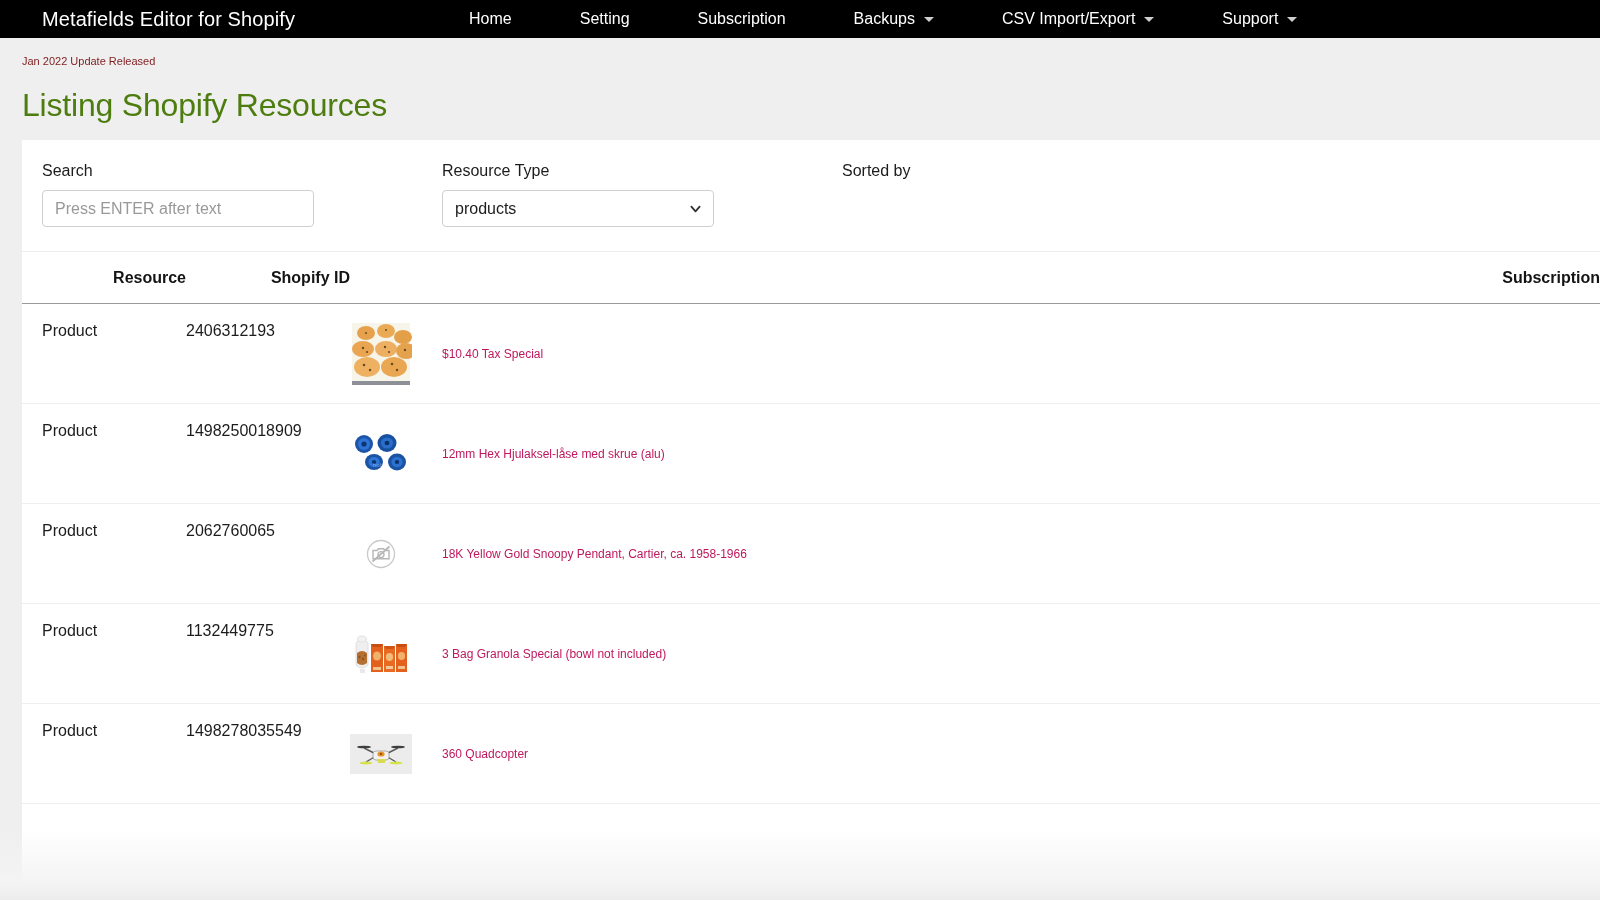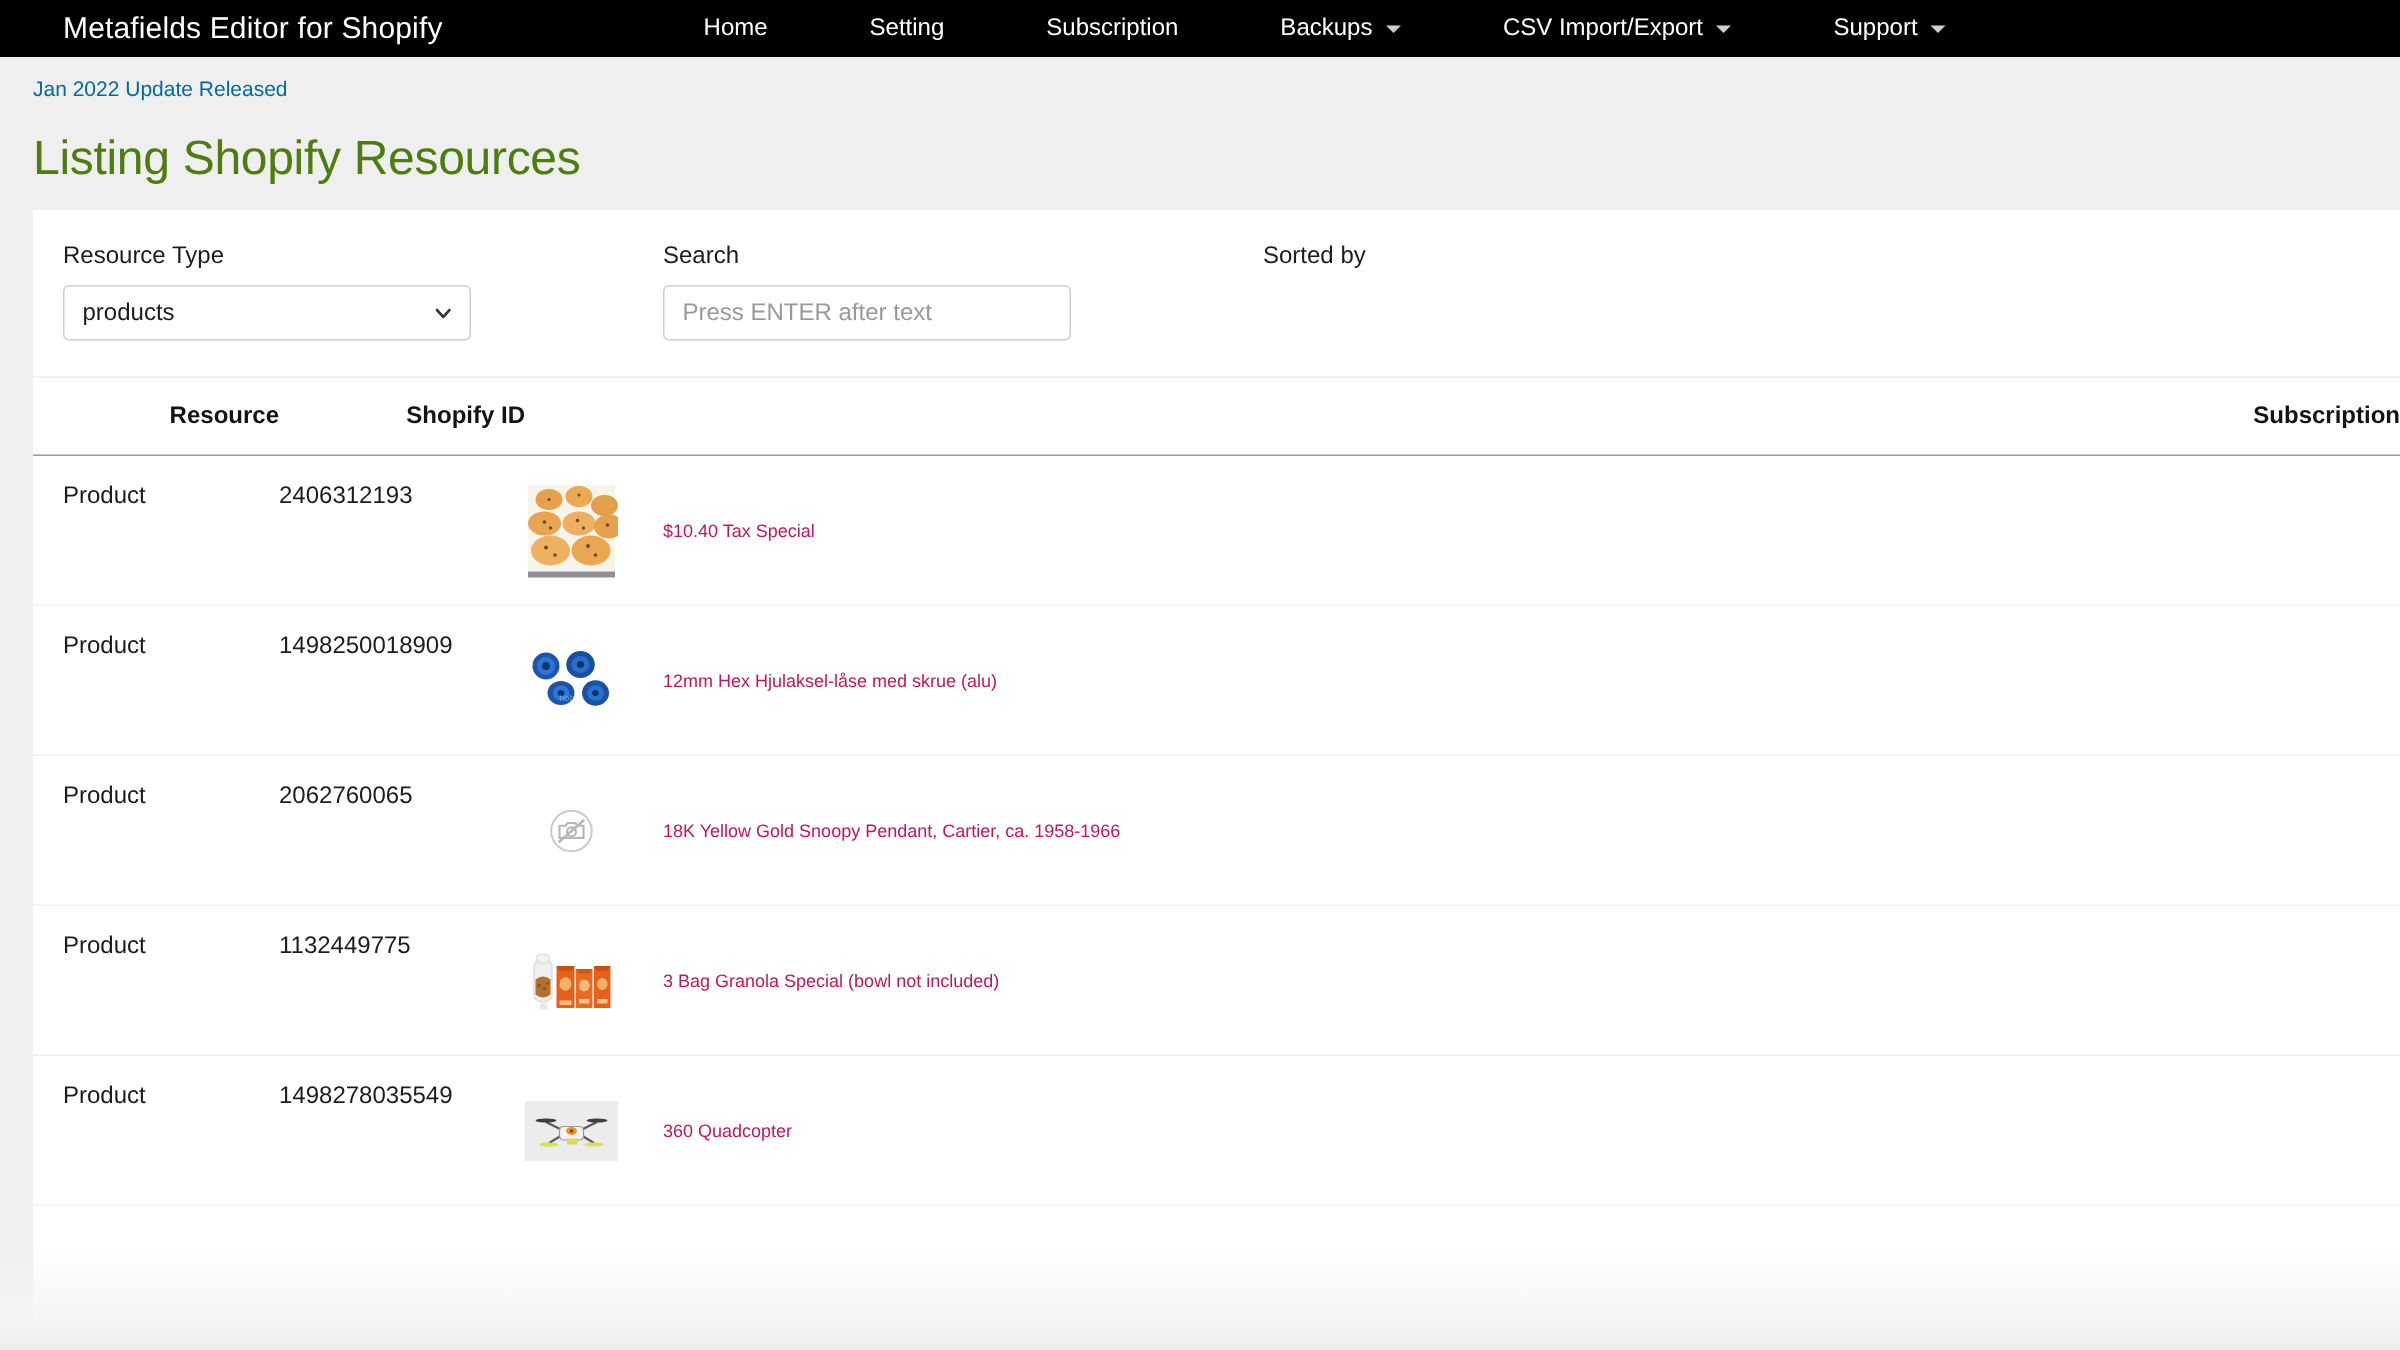--- a/index.html
+++ b/index.html
@@ -51,22 +51,22 @@
     border-top: 5px solid #cfcfcf;
   }
 
   
   .head-band {
     background: #efefef;
     padding: 13px 0 0 22px;
     height: 102px;
   }
   .update-link {
-    color: #0369a1;
-    font-size: 14px;
+    color: #7f1d1d;
+    font-size: 11px;
     text-decoration: none;
     cursor: pointer;
     display: inline-block;
   }
   .page-title {
     margin: 18px 0 0 0;
     font-size: 32px;
     font-weight: 400;
     color: #4d7c0f;
     letter-spacing: -0.2px;
@@ -226,38 +226,38 @@
 <div class="head-band">
   <a class="update-link" href="#">Jan 2022 Update Released</a>
   <h1 class="page-title">Listing Shopify Resources</h1>
 </div>
 
 <div class="left-gutter"></div>
 
 <div class="card">
 
   <div class="filters">
+
+    <div class="field field-search">
+      <label class="field-label">Search</label>
+      <input class="text-input" type="text" placeholder="Press ENTER after text" style="">
+    </div>
 
     <div class="field field-type">
       <label class="field-label">Resource Type</label>
       <div class="select-wrap">
         <div class="select-box">
           <span>products</span>
         </div>
         <span class="select-chevron">
           <svg viewBox="0 0 12 12" width="11" height="11">
             <path d="M1.5 3.5 L6 8.5 L10.5 3.5" fill="none" stroke="#333" stroke-width="2" stroke-linecap="round" stroke-linejoin="round"></path>
           </svg>
         </span>
       </div>
-    </div>
-
-    <div class="field field-search">
-      <label class="field-label">Search</label>
-      <input class="text-input" type="text" placeholder="Press ENTER after text" style="">
     </div>
 
     <div class="field field-sort">
       <label class="field-label">Sorted by</label>
     </div>
 
   </div>
 
   <table class="tbl">
     <thead>

